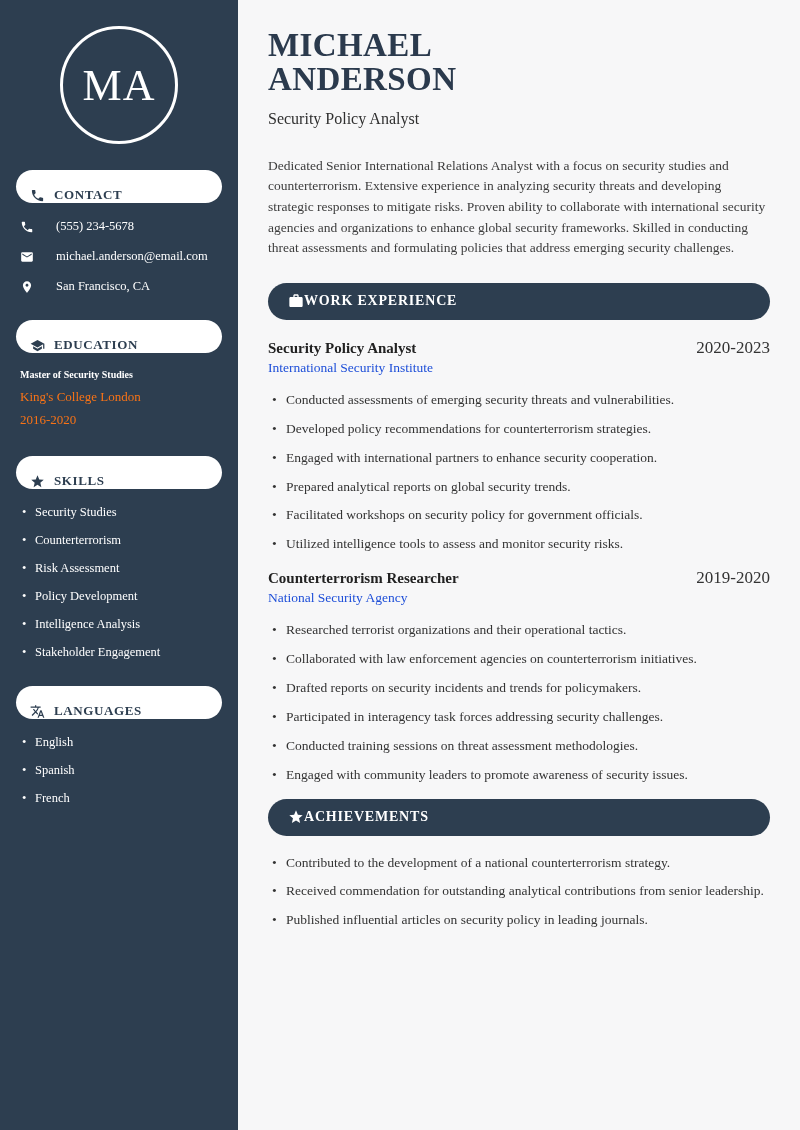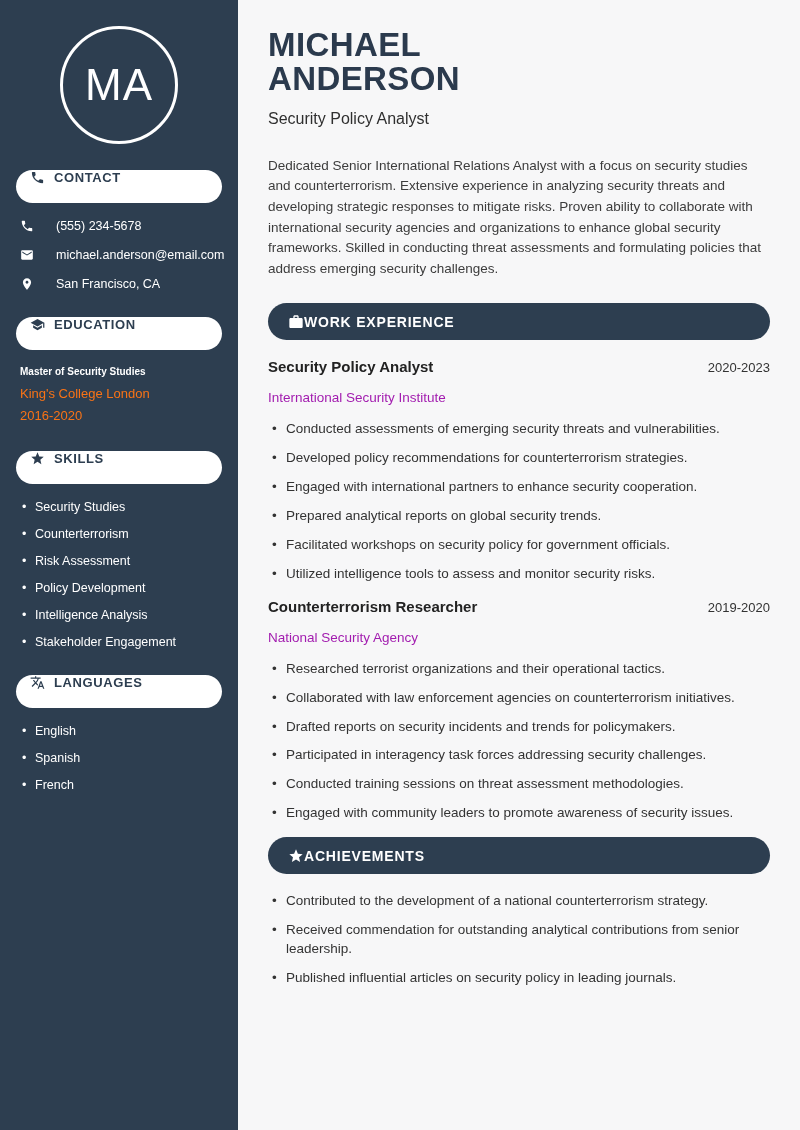--- a/index.html
+++ b/index.html
@@ -7,20 +7,21 @@
   body {
     font-family: "Liberation Sans", sans-serif;
     background: #ffffff;
     color: #333;
   }
   .page {
     display: flex;
     width: 800px;
     height: 1130px;
     overflow: hidden;
+    font-family: Liberation Serif, serif;
   }
 
   
   .sidebar {
     width: 238px;
     flex-shrink: 0;
     background: #2d3e50;
     color: #fff;
     padding: 26px 16px 20px 16px;
   }
@@ -36,21 +37,21 @@
     font-size: 44px;
     letter-spacing: 1px;
     color: #fff;
   }
   .side-pill {
     background: #fff;
     color: #2d3e50;
     border-radius: 17px;
     height: 33px;
     display: flex;
-    align-items: flex-start;
+    align-items: flex-end;
     gap: 9px;
     padding: 0 14px;
     font-weight: bold;
     font-size: 13px;
     letter-spacing: 0.6px;
     margin-bottom: 16px;
   }
   .side-pill svg { width: 15px; height: 15px; fill: #2d3e50; flex-shrink: 0; }
 
   .contact-row {
@@ -116,22 +117,22 @@
   }
   .section-pill svg { width: 16px; height: 16px; fill: #fff; flex-shrink: 0; }
 
   .job { margin-bottom: 10px; }
   .job-header {
     display: flex;
     justify-content: space-between;
     align-items: baseline;
   }
   .job-name { font-size: 15px; font-weight: bold; color: #222; }
-  .job-period { font-size: 13px; color: #333; }
-  .company { font-size: 13.5px; color: #a21caf; margin: 15px 0 15px 0; }
+  .job-period { font-size: 17px; color: #333; }
+  .company { font-size: 13.5px; color: #1d4ed8; margin: 2px 0 15px 0; }
 
   .bullets { list-style: none; margin: 0 0 14px 4px; }
   .bullets li {
     font-size: 13.5px;
     color: #333;
     line-height: 1.4;
     margin-bottom: 10px;
     position: relative;
     padding-left: 14px;
   }

